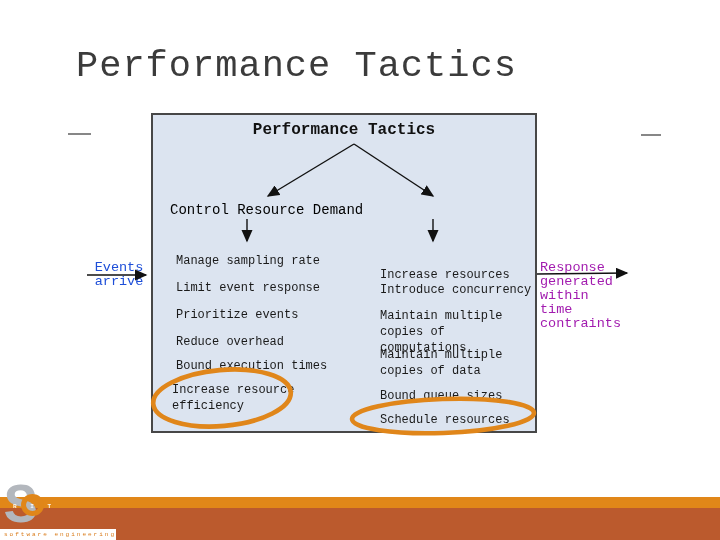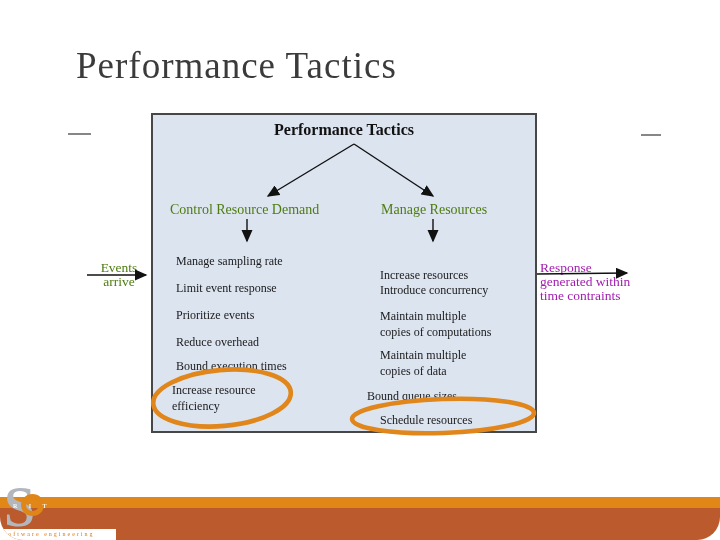--- a/index.html
+++ b/index.html
@@ -1,41 +1,41 @@
 <!DOCTYPE html>
 <html><head>
 <meta charset="utf-8">
 <style>
   html,body{margin:0;padding:0;background:#fff;}
   #slide{position:relative;width:720px;height:540px;background:#ffffff;overflow:hidden;
-         font-family:Liberation Serif, serif;border-radius:23px;}
+         font-family:Liberation Mono, monospace;}
 
   
   .slide-title{position:absolute;left:76px;top:44px;font-size:37px;line-height:44px;
                font-weight:300;color:#3b3b3b;letter-spacing:1px;}
 
   
   .dash{position:absolute;height:2px;background:#878787;}
   .dash-left{left:68px;top:133px;width:23px;}
   .dash-right{left:641px;top:134px;width:20px;}
 
   
   .diagram-box{position:absolute;left:151px;top:113px;width:386px;height:320px;
                box-sizing:border-box;background:#dce4f0;border:2px solid #474747;}
   .box-heading{position:absolute;left:0;right:0;top:6px;text-align:center;
                font-size:16px;font-weight:bold;color:#111;}
-  .branch-label{position:absolute;font-size:14px;color:#4d7c0f;white-space:nowrap;}
+  .branch-label{position:absolute;font-size:14px;color:#000000;white-space:nowrap;}
   .branch-left{left:17px;top:87px;}
   .branch-right{left:228px;top:87px;}
   .box-item{position:absolute;font-size:12px;line-height:16px;color:#1a1a1a;
             white-space:pre-line;}
 
   
   .events-label{position:absolute;left:88px;top:261px;width:62px;text-align:center;
-                font-size:13.5px;line-height:14px;color:#4d7c0f;white-space:pre-line;}
+                font-size:13.5px;line-height:14px;color:#1d4ed8;white-space:pre-line;}
   .response-label{position:absolute;left:540px;top:261px;width:110px;
                   font-size:13.5px;line-height:14px;color:#a21caf;white-space:pre-line;}
 
   
   .overlay{position:absolute;left:0;top:0;width:720px;height:540px;pointer-events:none;}
 
   
   .bar-accent{position:absolute;left:0;top:497px;width:720px;height:11px;background:#e18718;}
   .bar-main{position:absolute;left:0;top:508px;width:720px;height:32px;background:#bb5a2d;}
 
@@ -59,37 +59,36 @@
 
   <div class="slide-title">Performance Tactics</div>
 
   <div class="dash dash-left"></div>
   <div class="dash dash-right"></div>
 
   <div class="diagram-box">
     <div class="box-heading">Performance Tactics</div>
 
     <div class="branch-label branch-left">Control Resource Demand</div>
-    <div class="branch-label branch-right">Manage Resources</div>
 
     <div class="box-item" style="left:23px;top:138px;">Manage sampling rate</div>
     <div class="box-item" style="left:23px;top:165px;">Limit event response</div>
     <div class="box-item" style="left:23px;top:192px;">Prioritize events</div>
     <div class="box-item" style="left:23px;top:219px;text-align:center;">Reduce overhead</div>
     <div class="box-item" style="left:23px;top:243px;">Bound execution times</div>
     <div class="box-item" style="left:19px;top:267px;">Increase resource
 efficiency</div>
 
     <div class="box-item" style="left:227px;top:152px;">Increase resources</div>
     <div class="box-item" style="left:227px;top:167px;text-align:right;">Introduce concurrency</div>
     <div class="box-item" style="left:227px;top:193px;">Maintain multiple
 copies of computations</div>
     <div class="box-item" style="left:227px;top:232px;">Maintain multiple
 copies of data</div>
-    <div class="box-item" style="left:214px;top:273px;text-align:center;">Bound queue sizes</div>
+    <div class="box-item" style="left:227px;top:273px;text-align:center;">Bound queue sizes</div>
     <div class="box-item" style="left:227px;top:297px;">Schedule resources</div>
   </div>
 
   <div class="events-label">Events
 arrive</div>
   <div class="response-label">Response
 generated within
 time contraints</div>
 
   <svg class="overlay" width="720" height="540" viewBox="0 0 720 540">

